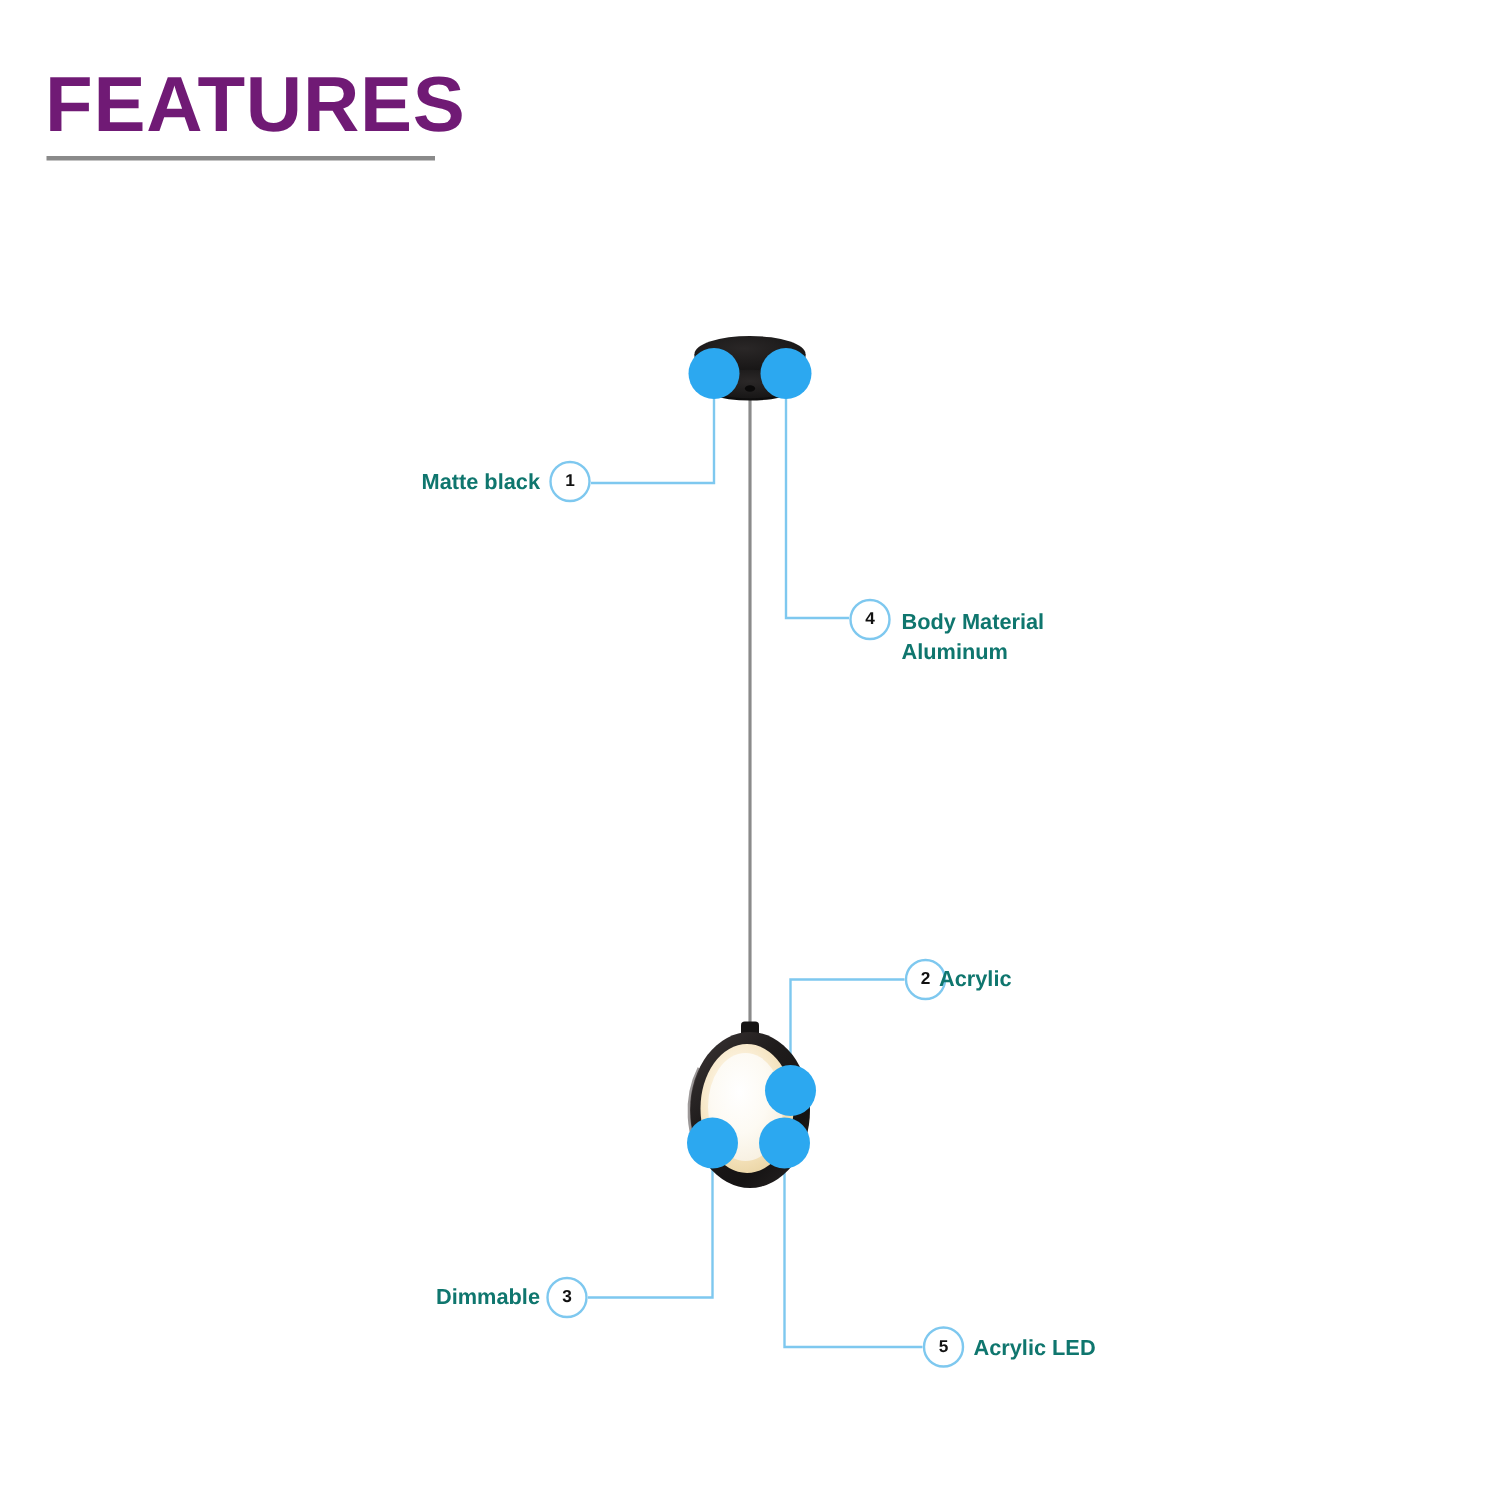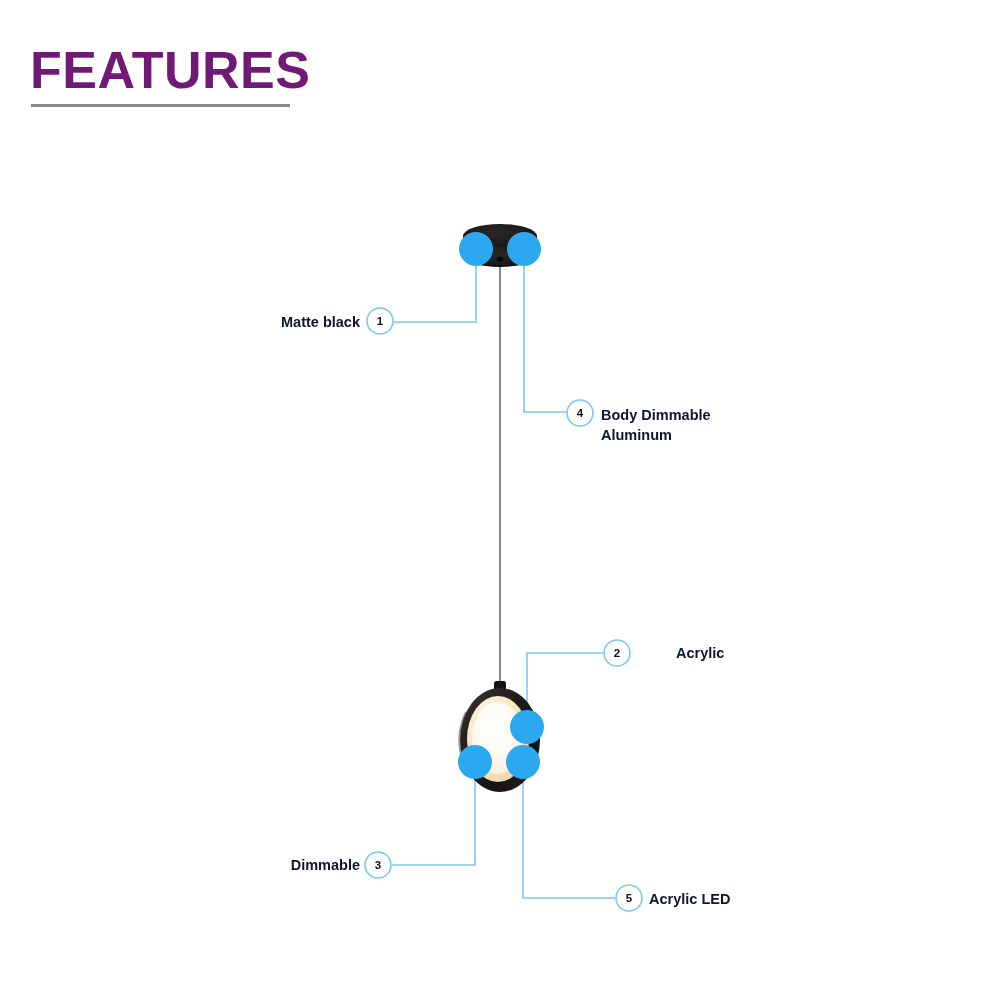--- a/index.html
+++ b/index.html
@@ -48,33 +48,33 @@
     top: 0;
     width: 1000px;
     height: 1000px;
   }
 
   
   .callout-label {
     position: absolute;
     font-size: 14.5px;
     font-weight: 700;
-    color: #0f172a;
+    color: #0f766e;
     line-height: 20px;
     white-space: pre-line;
   }
   .callout-label.right-aligned {
     text-align: right;
   }
   .callout-label.left-aligned {
     text-align: left;
   }
 
   #label-1 { left: 160px; top: 312px; width: 200px; }
-  #label-2 { left: 676px; top: 643px; width: 220px; }
+  #label-2 { left: 626px; top: 643px; width: 220px; }
   #label-3 { left: 176px; top: 855px; width: 184px; }
   #label-4 { left: 601px; top: 405px; width: 220px; }
   #label-5 { left: 649px; top: 889px; width: 220px; }
 
   
   .badge-num {
     position: absolute;
     width: 26px;
     height: 26px;
     line-height: 26px;
@@ -196,17 +196,17 @@
 
   <div class="badge-num" id="badge-num-1">1</div>
   <div class="badge-num" id="badge-num-2">2</div>
   <div class="badge-num" id="badge-num-3">3</div>
   <div class="badge-num" id="badge-num-4">4</div>
   <div class="badge-num" id="badge-num-5">5</div>
 
   <div class="callout-label right-aligned" id="label-1">Matte black</div>
   <div class="callout-label left-aligned" id="label-2">Acrylic</div>
   <div class="callout-label right-aligned" id="label-3">Dimmable</div>
-  <div class="callout-label left-aligned" id="label-4">Body Dimmable
+  <div class="callout-label left-aligned" id="label-4">Body Material
 Aluminum</div>
   <div class="callout-label left-aligned" id="label-5">Acrylic LED</div>
 
 </div>
 
 </body></html>

